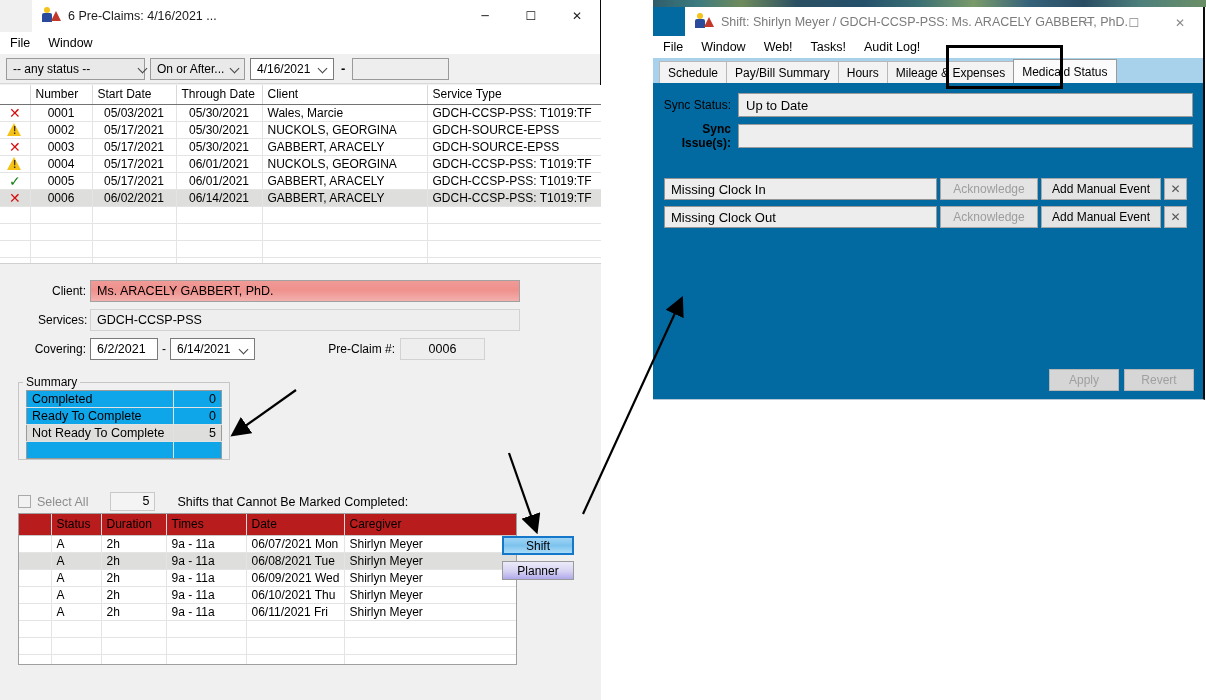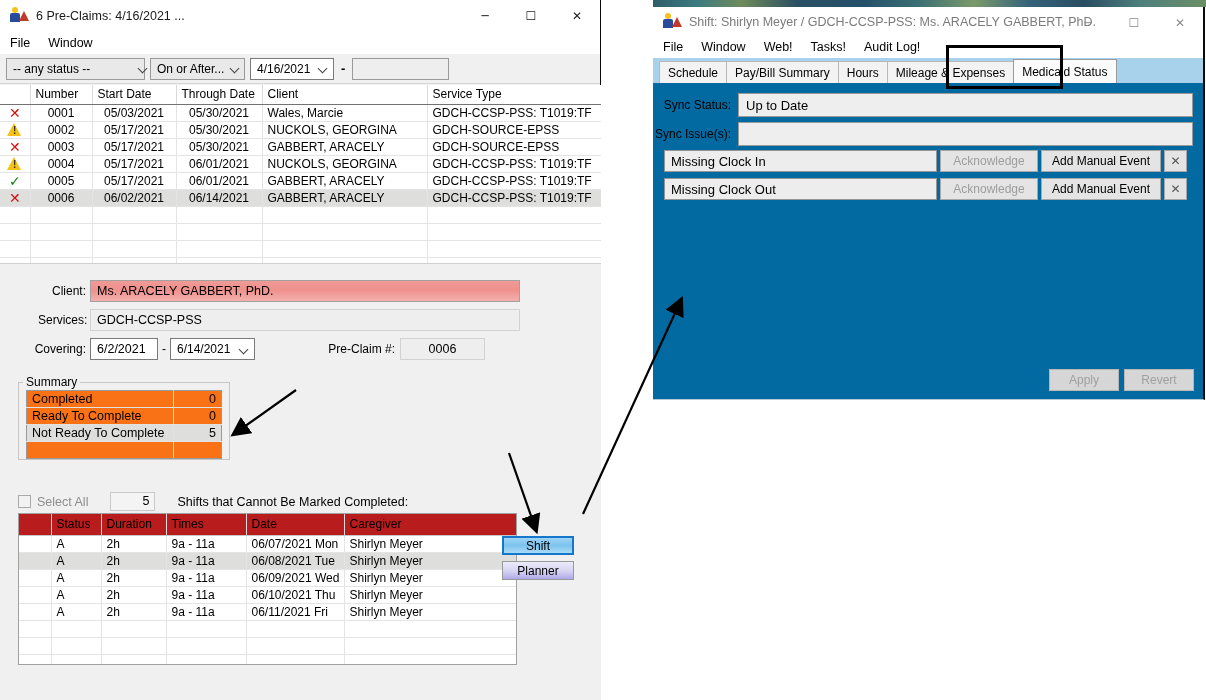--- a/index.html
+++ b/index.html
@@ -26,20 +26,21 @@
   
   #preclaims-window{
     position:absolute; left:0; top:0; width:601px; height:700px;
     background:#f0f0f0;
     border-right:1px solid #0a0a0a;
   }
   .titlebar{
     height:32px; background:#ffffff;
     display:flex; align-items:center;
     position:relative;
+    margin-left:32px;
   }
   .title-icon{
     width:18px; height:18px; margin-left:10px; margin-right:8px;
     position:relative; flex:0 0 auto;
   }
   .title-text{
     font-size:12.5px; color:#1a1a1a; white-space:nowrap;
   }
   .title-text.dim{ color:#7b7b7b; }
   .win-btns{ position:absolute; right:0; top:0; height:32px; display:flex; }
@@ -127,21 +128,21 @@
   .fbox.ro{ background:#eeeeee; border:1px solid #d2d2d2; }
   .fbox.white{ background:#ffffff; border:1px solid #7a7a7a; }
 
   fieldset.summary{
     position:absolute; left:18px; top:105px; width:212px; height:85px;
     border:1px solid #c6c6c6; margin:0; padding:0;
   }
   fieldset.summary legend{ font-size:12px; padding:0 3px; margin-left:4px;}
   table.sumtab{
     border-collapse:collapse; width:196px; margin:1px auto 0; font-size:12.5px;
-    background:#f97316; table-layout:fixed;
+    background:#0ea5e9; table-layout:fixed;
   }
   table.sumtab td{
     border-bottom:1px solid #e2e2e2; border-right:1px solid #e2e2e2;
     height:17px; padding:0 5px;
   }
   table.sumtab tr:first-child td{ border-top:1px solid #9a9a9a;}
   table.sumtab td:first-child{ border-left:1px solid #9a9a9a;}
   table.sumtab td:last-child{ border-right:1px solid #9a9a9a; text-align:right; width:48px;}
   table.sumtab tr:last-child td{ border-bottom:1px solid #9a9a9a;}
   table.sumtab tr.hi td{ background:#dededc; }
@@ -571,21 +572,21 @@
     <div class="tab">Hours</div>
     <div class="tab">Mileage &amp; Expenses</div>
     <div class="tab active">Medicaid Status</div>
   </div>
 
   <div style="padding:10px 8px 0 0;">
     <div class="sync-row" style="margin-bottom:5px;">
       <span class="sync-lbl">Sync Status:</span>
       <span class="sync-box" style="width:455px;">Up to Date</span>
     </div>
-    <div class="sync-row" style="margin-bottom:4px;">
+    <div class="sync-row" style="margin-bottom:28px;font-weight:bold;">
       <span class="sync-lbl">Sync Issue(s):</span>
       <span class="sync-box" style="width:455px;"></span>
     </div>
     <div id="issues-list" style="padding-left:11px; padding-right:8px;">
         <div class="issue-row">
           <span class="issue-name">Missing Clock In</span>
           <span class="ibtn disabled" style="width:98px">Acknowledge</span>
           <span class="ibtn" style="width:120px">Add Manual Event</span>
           <span class="ibtn xbtn">✕</span>
         </div>

